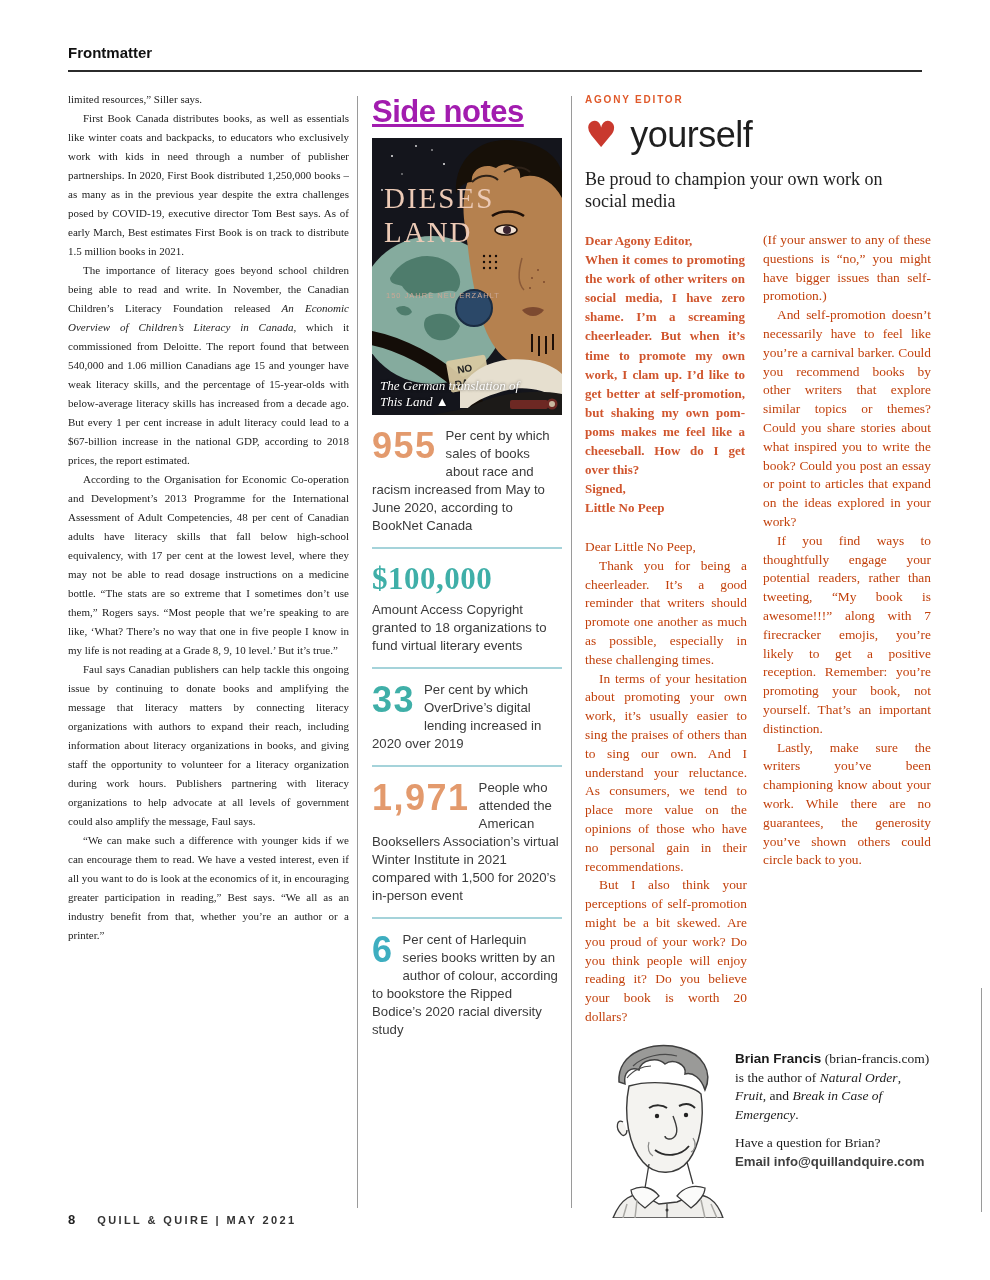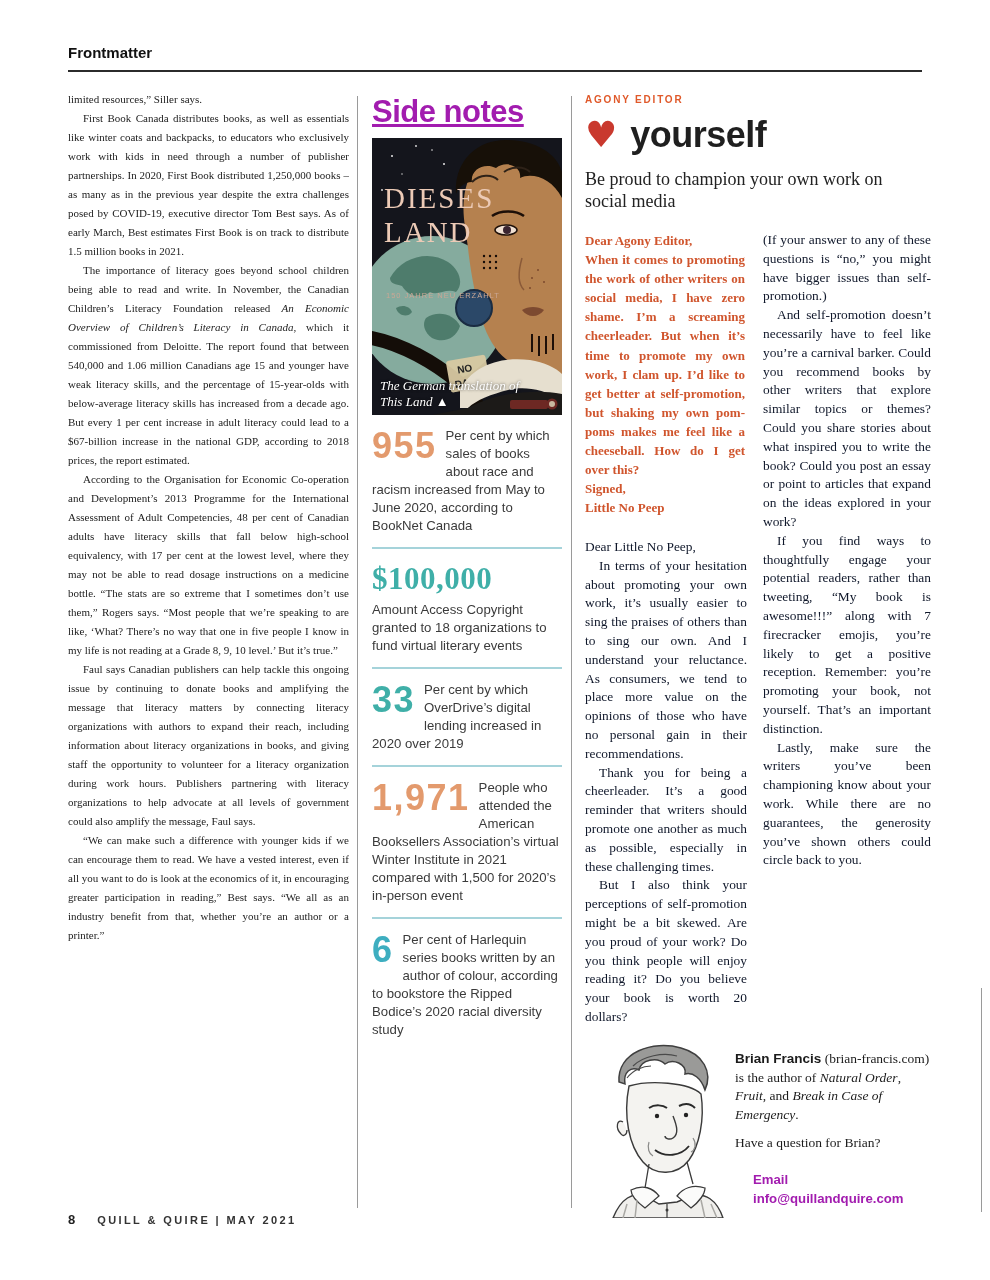--- a/index.html
+++ b/index.html
@@ -37,38 +37,38 @@
        font-size:36px;line-height:37px;letter-spacing:1.5px;padding-right:9px;}
   .num.money{float:none;display:block;font-family:"Liberation Serif",serif;
              font-size:31px;line-height:36px;letter-spacing:0.5px;margin-bottom:4px;}
 
   
   .agony{position:absolute;left:585px;top:94px;width:346px;}
   .kicker{position:absolute;left:0;top:0;font-family:"Liberation Sans",sans-serif;
           font-weight:bold;font-size:10px;letter-spacing:1.8px;}
   .title-row{position:absolute;left:0;top:20px;display:flex;align-items:center;gap:13px;}
   .heart{font-family:"DejaVu Sans",sans-serif;font-size:36px;line-height:40px;}
-  .agony h1{margin:0;font-family:"Liberation Sans",sans-serif;font-weight:bold;
+  .agony h1{margin:0;font-family:"Liberation Sans",sans-serif;font-weight:normal;
             font-size:36px;letter-spacing:-0.5px;color:#1f1f1f;}
   .deck{position:absolute;left:0;top:74px;width:300px;font-size:18px;line-height:22px;color:#222;}
 
   .letter{position:absolute;left:0;top:137px;width:160px;font-weight:bold;
           font-size:13px;line-height:19.1px;text-align:justify;hyphens:auto;}
   .letter p{margin:0;}
-  .reply{font-size:13.4px;line-height:18.8px;text-align:justify;hyphens:auto;color:#0f172a;}
+  .reply{font-size:13.4px;line-height:18.8px;text-align:justify;hyphens:auto;color:#c2410c;}
   .reply p{margin:0;}
   .reply p.ind{text-indent:14px;}
   .reply-a{position:absolute;left:0;top:444px;width:162px;}
   .reply-b{position:absolute;left:178px;top:137px;width:168px;}
 
   .illo{position:absolute;left:8px;top:944px;width:148px;height:180px;}
   .bio{position:absolute;left:150px;top:956px;width:198px;}
   .bio .bio-line{margin:0;font-size:13.5px;line-height:18.5px;}
   .bio .question{margin:10px 0 0 0;font-size:13.5px;line-height:18px;}
-  .bio .email{margin:18px;font-family:"Liberation Sans",sans-serif;font-weight:bold;font-size:13.2px;line-height:19px;color:#a21caf;}
+  .bio .email{margin:0;font-family:"Liberation Sans",sans-serif;font-weight:bold;font-size:13.2px;line-height:19px;color:#404040;}
 
   
   .footer{position:absolute;left:68px;top:1212px;display:flex;align-items:baseline;gap:22px;
           font-family:"Liberation Sans",sans-serif;color:#222;}
   .pgnum{font-weight:bold;font-size:13px;}
   .mag{font-weight:bold;font-size:11px;letter-spacing:2.4px;color:#333;}
 </style>
 </head>
 <body>
 
@@ -197,22 +197,22 @@
 
     <div class="letter" style="color: rgb(208, 85, 45);">
       <p>Dear Agony Editor,</p>
       <p>When it comes to promoting the work of other writers on social media, I have zero shame. I’m a screaming cheerleader. But when it’s time to promote my own work, I clam up. I’d like to get better at self-promotion, but shaking my own pom-poms makes me feel like a cheeseball. How do I get over this?</p>
       <p>Signed,</p>
       <p>Little No Peep</p>
     </div>
 
     <div class="reply reply-a">
       <p>Dear Little No Peep,</p>
+      <p class="ind">Thank you for being a cheerleader. It’s a good reminder that writers should promote one another as much as possible, especially in these challenging times.</p>
       <p class="ind">In terms of your hesitation about promoting your own work, it’s usually easier to sing the praises of others than to sing our own. And I understand your reluctance. As consumers, we tend to place more value on the opinions of those who have no personal gain in their recommendations.</p>
-      <p class="ind">Thank you for being a cheerleader. It’s a good reminder that writers should promote one another as much as possible, especially in these challenging times.</p>
       <p class="ind">But I also think your perceptions of self-promotion might be a bit skewed. Are you proud of your work? Do you think people will enjoy reading it? Do you believe your book is worth 20 dollars?</p>
     </div>
 
     <div class="reply reply-b">
       <p>(If your answer to any of these questions is “no,” you might have bigger issues than self-promotion.)</p>
       <p class="ind">And self-promotion doesn’t necessarily have to feel like you’re a carnival barker. Could you recommend books by other writers that explore similar topics or themes? Could you share stories about what inspired you to write the book? Could you post an essay or point to articles that expand on the ideas explored in your work?</p>
       <p class="ind">If you find ways to thoughtfully engage your potential readers, rather than tweeting, “My book is awesome!!!” along with 7 firecracker emojis, you’re likely to get a positive reception. Remember: you’re promoting your book, not yourself. That’s an important distinction.</p>
       <p class="ind">Lastly, make sure the writers you’ve been championing know about your work. While there are no guarantees, the generosity you’ve shown others could circle back to you.</p>
     </div>
 

